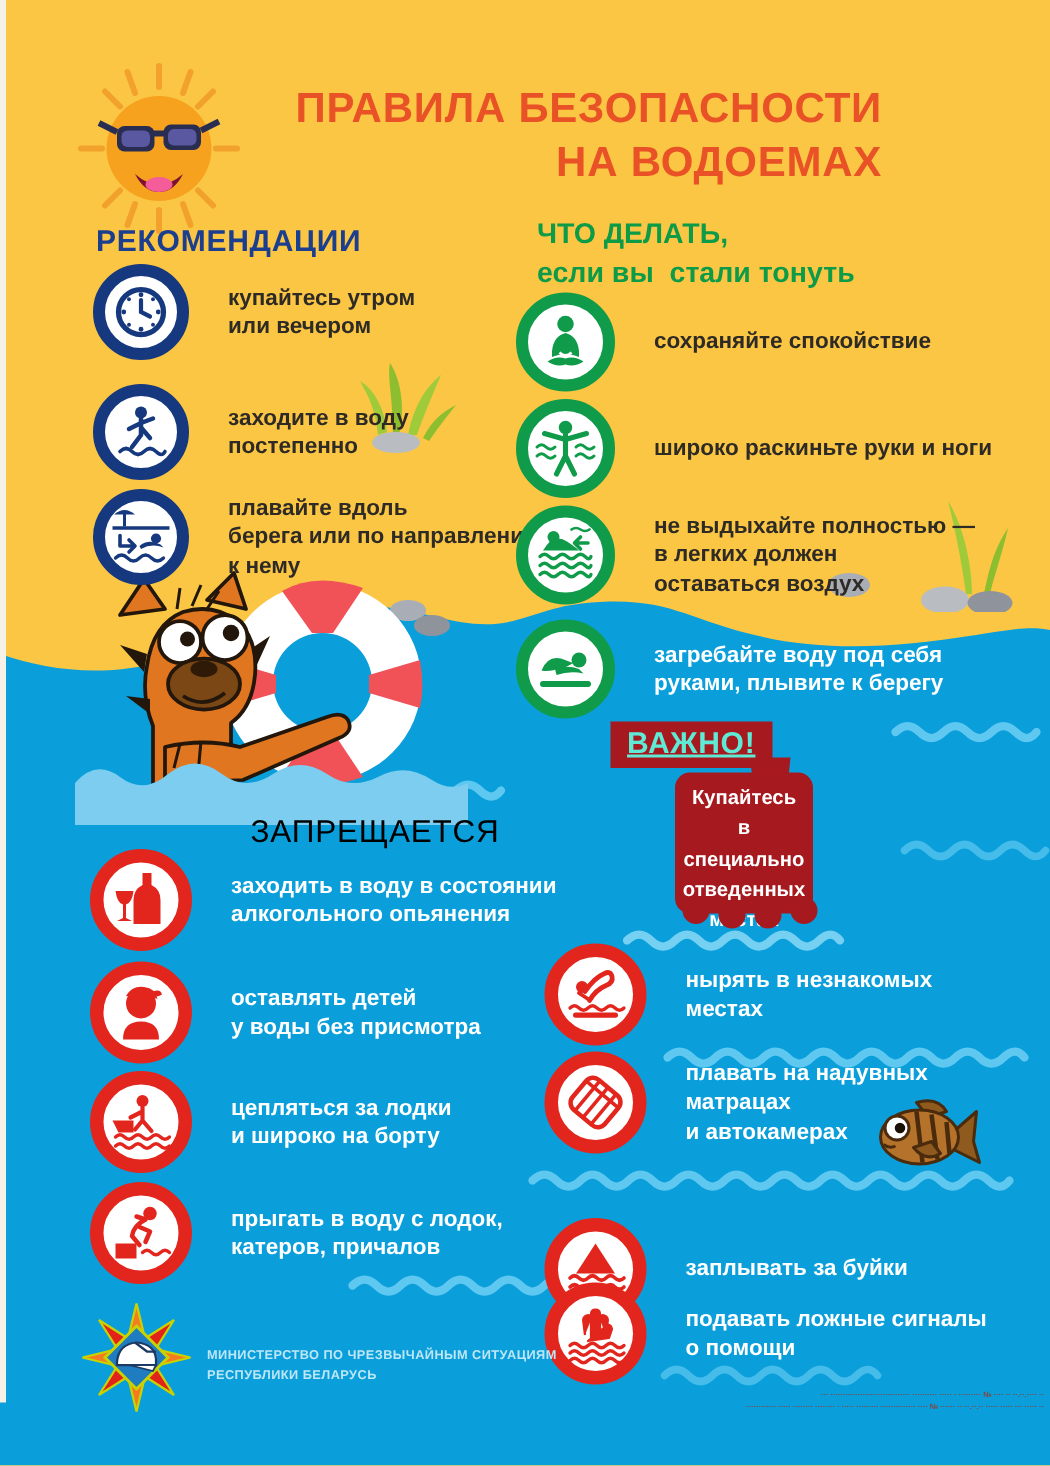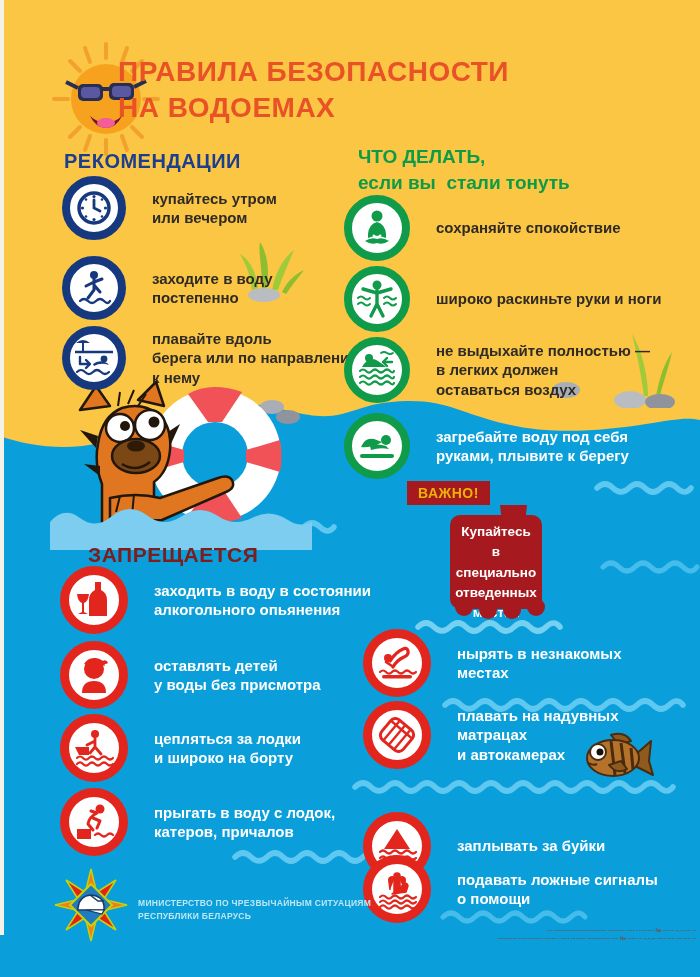--- a/index.html
+++ b/index.html
@@ -3,40 +3,40 @@
 <meta charset="utf-8">
 <style>
   html,body{margin:0;padding:0;}
   .poster{
     position:relative;width:700px;height:977px;overflow:hidden;
     background:#FBC643;font-family:"Liberation Sans",sans-serif;
   }
   .abs{position:absolute;}
   .pre{white-space:pre-wrap;}
   .title{
-    left:118px;top:54px;width:460px;text-align:left;
+    left:128px;top:54px;width:460px;text-align:right;
     font-size:28px;font-weight:800;line-height:1.3;color:#E95226;letter-spacing:.5px;
   }
   .h-blue{left:64px;top:150px;font-size:20px;font-weight:800;color:#1C3E8E;letter-spacing:.5px;}
   .h-green{left:358px;top:144px;font-size:19px;font-weight:800;color:#0E9B48;line-height:1.35;}
-  .h-red{left:88px;top:543px;width:245px;text-align:left;font-size:21px;font-weight:700;color:#7f1d1d;letter-spacing:.5px;}
+  .h-red{left:88px;top:543px;width:245px;text-align:right;font-size:21px;font-weight:400;color:#000000;letter-spacing:.5px;}
   .row{position:absolute;display:flex;align-items:center;gap:26px;}
   .circ{
     border-radius:50%;background:#fff;flex:0 0 auto;
     display:flex;align-items:center;justify-content:center;box-sizing:border-box;
   }
   .c-blue{width:64px;height:64px;border:8px solid #16387E;color:#16387E;}
   .c-green{width:66px;height:66px;border:8px solid #0F9B49;color:#0F9B49;}
   .c-red{width:68px;height:68px;border:9px solid #E3261D;color:#E3261D;}
   .ml{font-size:15px;font-weight:700;line-height:1.3;white-space:pre-wrap;}
   .t-dark{color:#2E2A26;}
   .t-white{color:#FFFFFF;}
   .vazhno{
-    left:407px;top:481px;background:#A6191F;color:#eab308;
-    font-size:14px;font-weight:800;padding:4px 11px;letter-spacing:.5px;
+    left:407px;top:481px;background:#A6191F;color:#5eead4;
+    font-size:20px;font-weight:800;padding:4px 11px;letter-spacing:.5px;text-decoration:underline;
   }
   .bubble{
     left:450px;top:515px;width:92px;height:94px;background:#A6191F;border-radius:10px;
     color:#fff;font-size:13.5px;font-weight:700;text-align:center;line-height:1.5;padding-top:7px;box-sizing:border-box;
   }
   .scallop{width:18px;height:18px;border-radius:50%;background:#A6191F;}
   .ministry{left:138px;top:897px;font-size:8.5px;font-weight:700;color:#BDE6F7;line-height:1.55;letter-spacing:.3px;}
   .imprint{right:4px;top:926px;font-size:5px;line-height:1.6;color:#8A4038;text-align:right;font-weight:700;}
   .wave{position:absolute;}
   svg{display:block;}

